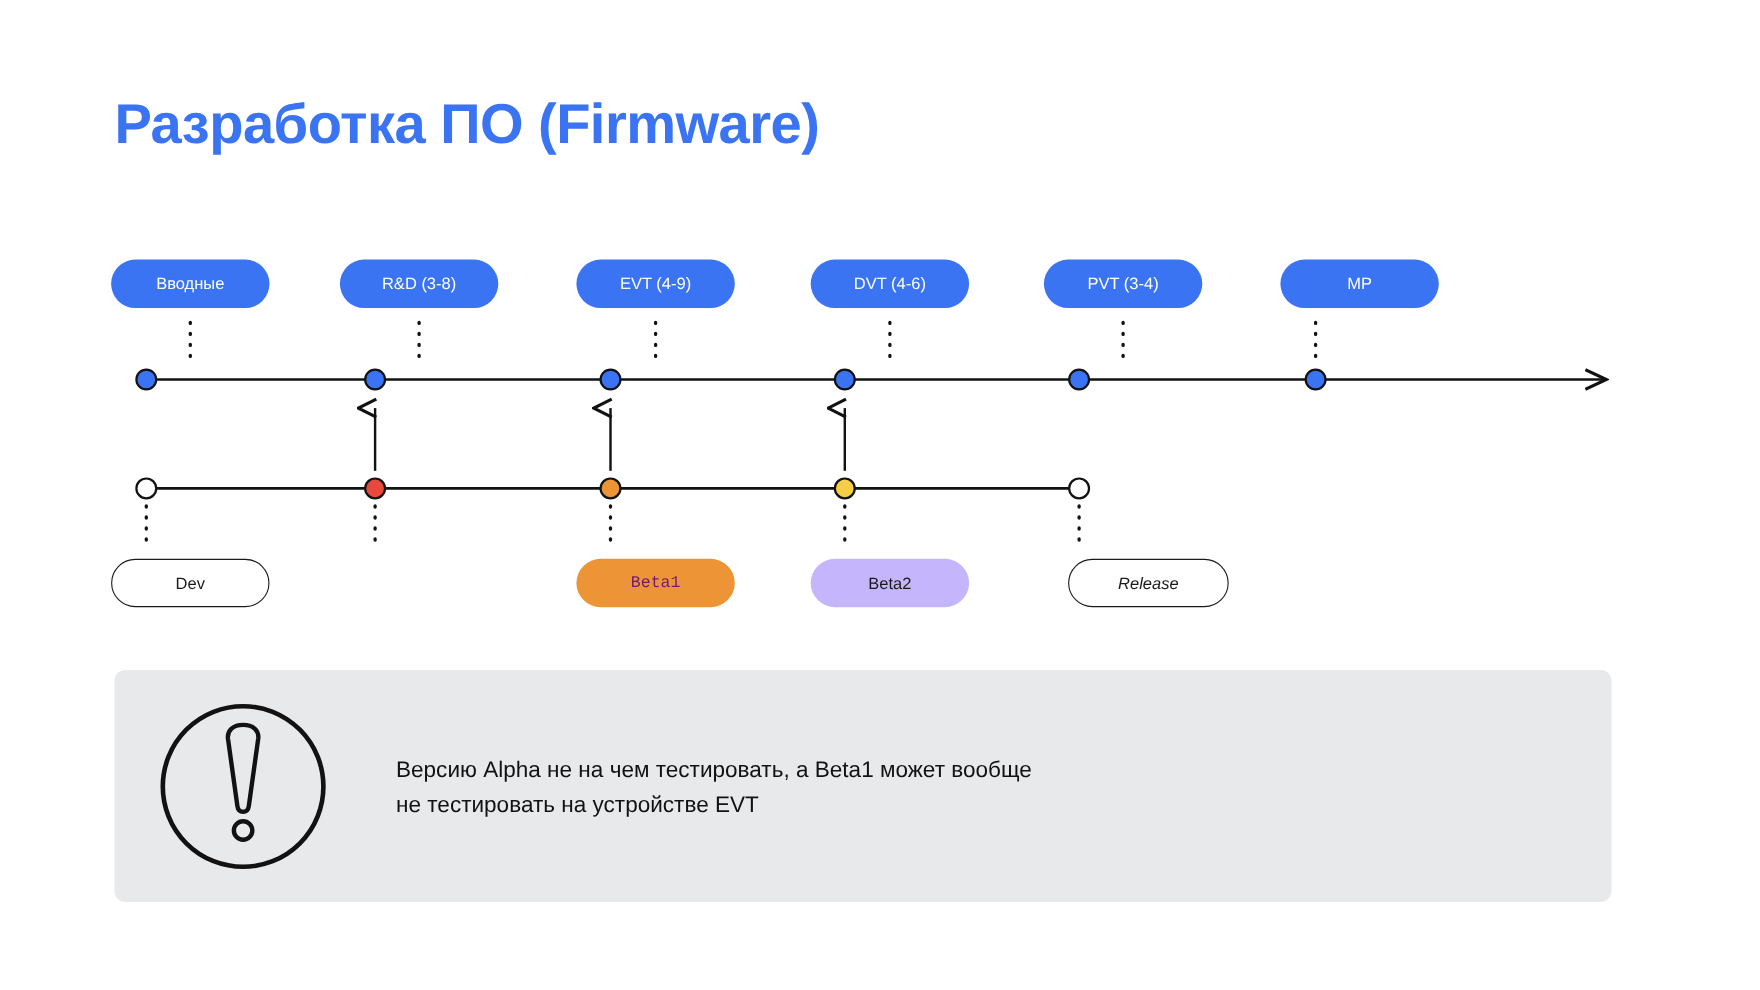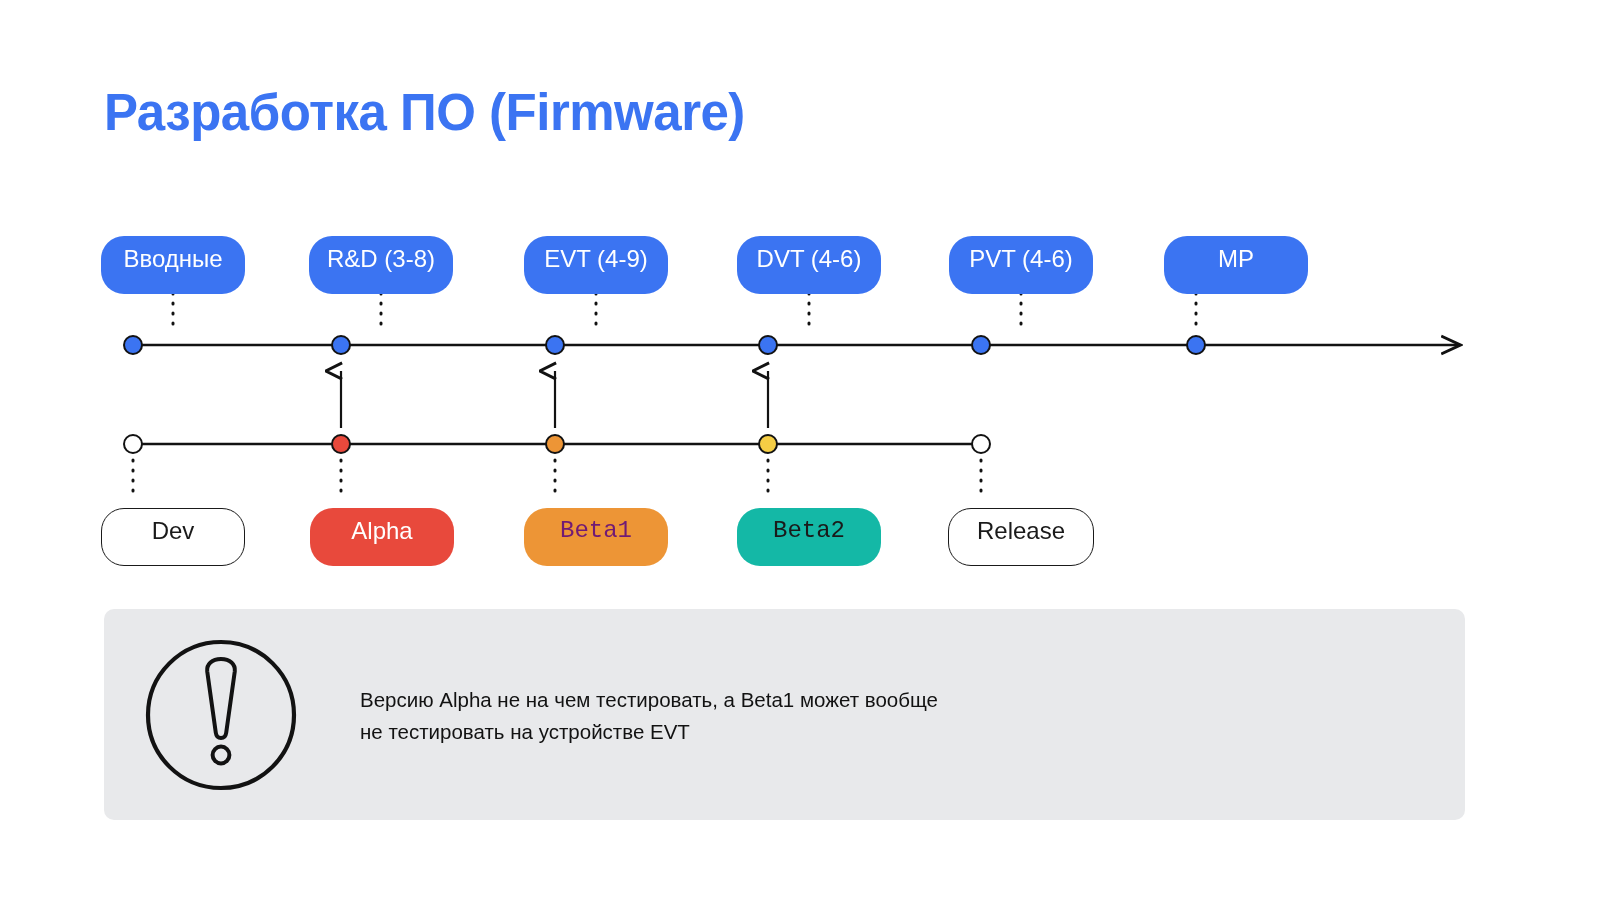--- a/index.html
+++ b/index.html
@@ -39,45 +39,44 @@
     position: absolute;
     left: 0;
     top: 0;
     width: 1600px;
     height: 900px;
   }
 
   
   .pill {
     position: absolute;
-    height: 58px;
+    height: 44px;
     line-height: 46px;
     border-radius: 23px;
     text-align: center;
-    font-size: 24px;
+    font-size: 15px;
     white-space: nowrap;
     box-sizing: border-box;
   }
   .pill.blue {
     background: #3b74f2;
     color: #ffffff;
   }
   .pill.red {
     background: #e8493c;
     color: #ffffff;
   }
   .pill.orange {
     background: #ed9536;
     color: #701a75;
     font-family: Liberation Mono, monospace;
   }
   .pill.yellow {
-    background: #14b8a6;
+    background: #c4b5fd;
     color: #1a1a1a;
-    font-family: Liberation Mono, monospace;
   }
   .pill.outline {
     background: #ffffff;
     color: #1a1a1a;
     border: 1.6px solid #1a1a1a;
     line-height: 43px;
   }
 
   
   svg.overlay {
@@ -172,28 +171,27 @@
         <circle cx="555" cy="413" r="9" fill="#ed9536"></circle>
         <circle cx="768" cy="413" r="9" fill="#f5ce45"></circle>
         <circle cx="981" cy="413" r="9" fill="#ffffff"></circle>
       </g>
     </svg>
 
     <div class="pill blue" style="left:101px;  top:205px; width:144px;">Вводные</div>
     <div class="pill blue" style="left:309px;  top:205px; width:144px;">R&amp;D (3-8)</div>
     <div class="pill blue" style="left:524px;  top:205px; width:144px;">EVT (4-9)</div>
     <div class="pill blue" style="left:737px;  top:205px; width:144px;">DVT (4-6)</div>
-    <div class="pill blue" style="left:949px;  top:205px; width:144px;">PVT (4-6)</div>
+    <div class="pill blue" style="left:949px;  top:205px; width:144px;">PVT (3-4)</div>
     <div class="pill blue" style="left:1164px; top:205px; width:144px;">MP</div>
 
     <div class="pill outline" style="left:101px; top:477px; width:144px;">Dev</div>
-    <div class="pill red" style="left:310px; top:477px; width:144px;">Alpha</div>
     <div class="pill orange" style="left:524px; top:477px; width:144px;">Beta1</div>
     <div class="pill yellow" style="left:737px; top:477px; width:144px;">Beta2</div>
-    <div class="pill outline" style="left:948px; top:477px; width:146px;">Release</div>
+    <div class="pill outline" style="left:971px; top:477px; width:146px;font-style:italic;">Release</div>
   </div>
 
   <div id="note-panel"></div>
 
   <svg class="overlay" viewBox="0 0 1600 900">
     <g fill="none" stroke="#121212">
       <circle cx="221" cy="684" r="73" stroke-width="4.2"></circle>
       <path d="M221 628
                c 9 0 14.5 5 13.8 12.2
                l -8.6 61.5

